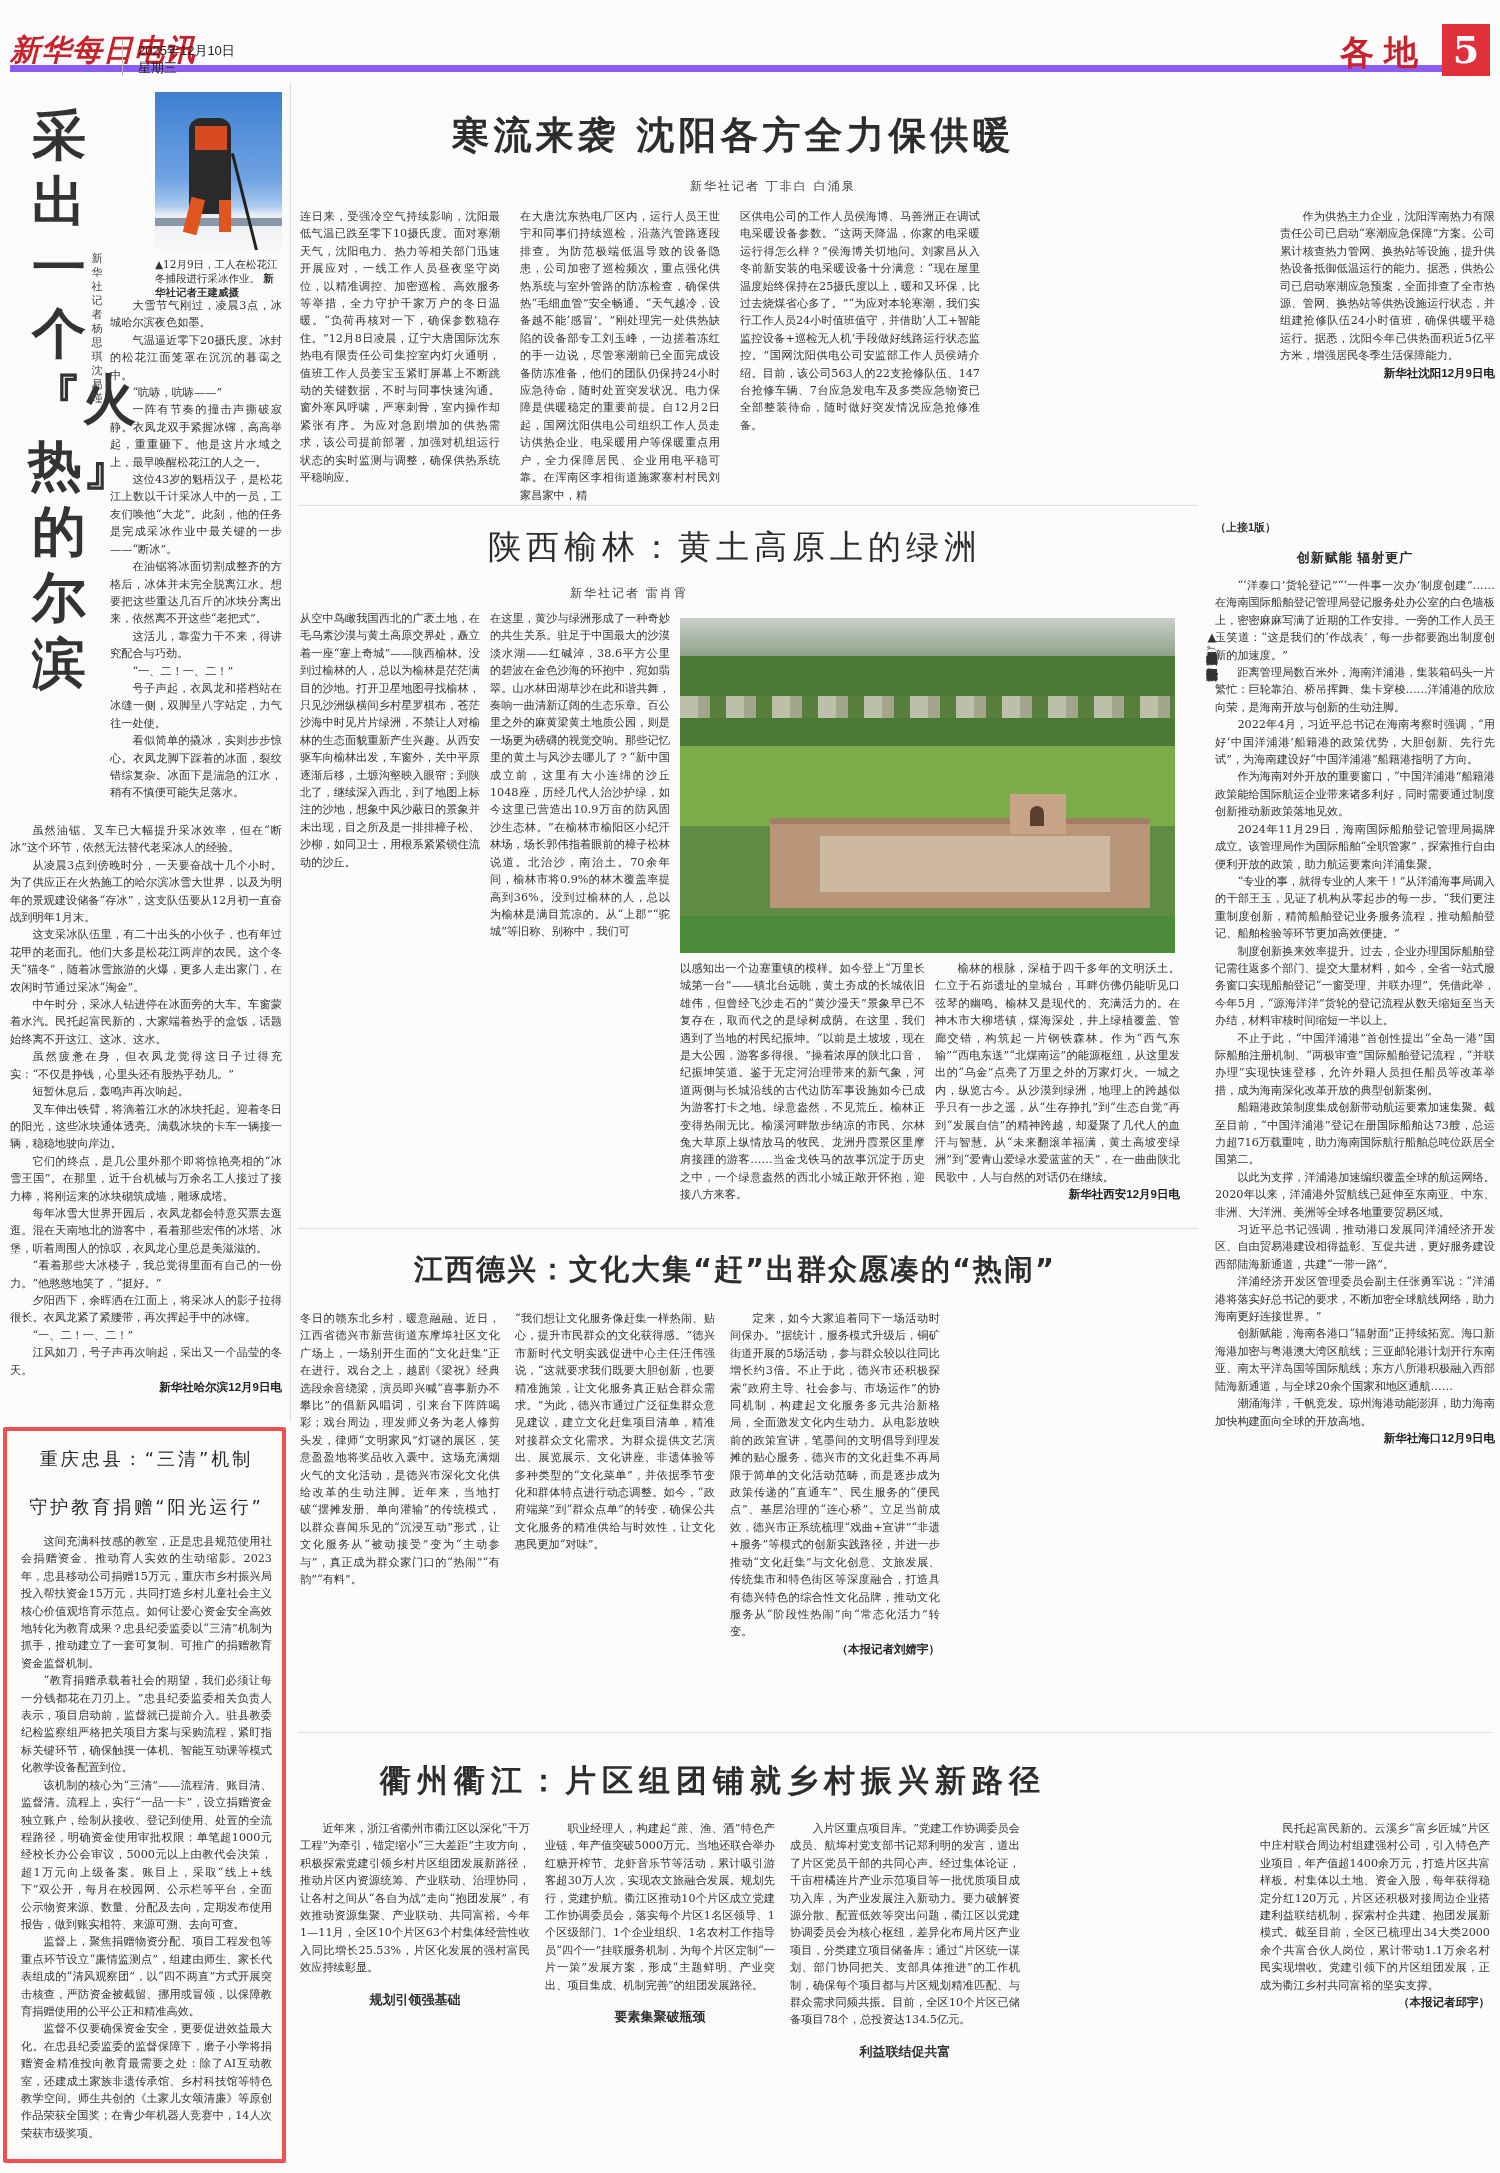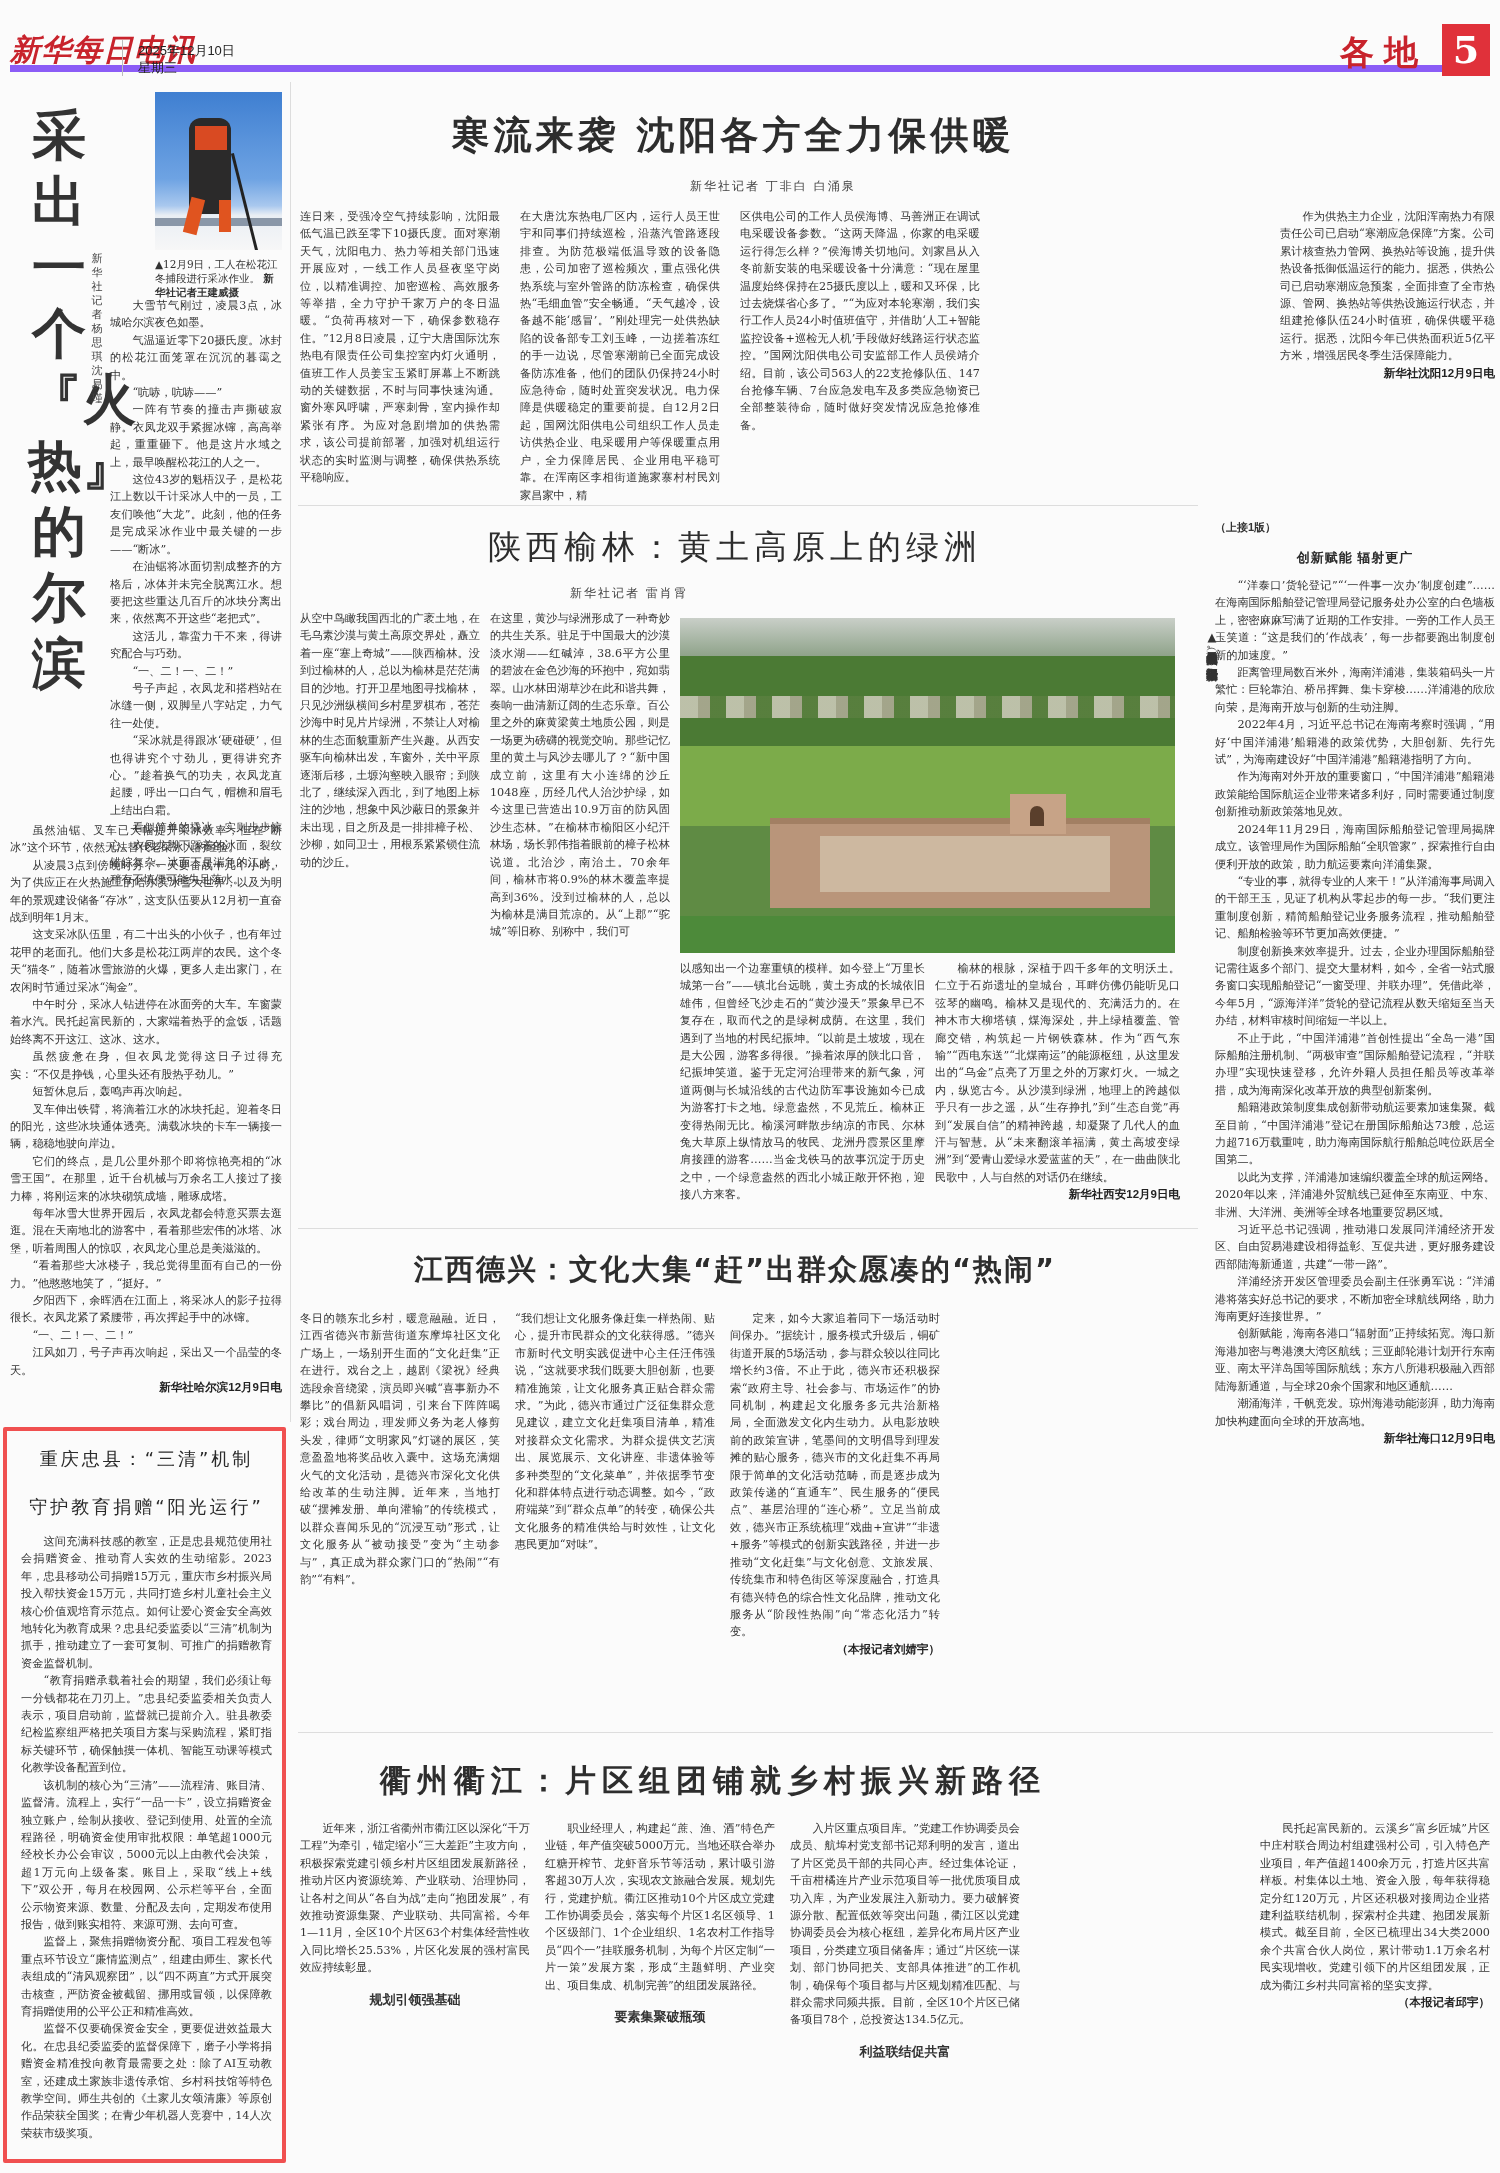--- a/index.html
+++ b/index.html
@@ -115,21 +115,20 @@
   <div class="left-body-a col-text">
     <p>大雪节气刚过，凌晨3点，冰城哈尔滨夜色如墨。</p>
     <p>气温逼近零下20摄氏度。冰封的松花江面笼罩在沉沉的暮霭之中。</p>
     <p>“吭哧，吭哧——”</p>
     <p>一阵有节奏的撞击声撕破寂静。衣凤龙双手紧握冰镩，高高举起，重重砸下。他是这片水域之上，最早唤醒松花江的人之一。</p>
     <p>这位43岁的魁梧汉子，是松花江上数以千计采冰人中的一员，工友们唤他“大龙”。此刻，他的任务是完成采冰作业中最关键的一步——“断冰”。</p>
     <p>在油锯将冰面切割成整齐的方格后，冰体并未完全脱离江水。想要把这些重达几百斤的冰块分离出来，依然离不开这些“老把式”。</p>
     <p>这活儿，靠蛮力干不来，得讲究配合与巧劲。</p>
     <p>“一、二！一、二！”</p>
     <p>号子声起，衣凤龙和搭档站在冰缝一侧，双脚呈八字站定，力气往一处使。</p>
-    <p>“采冰就是得跟冰‘硬碰硬’，但也得讲究个寸劲儿，更得讲究齐心。”趁着换气的功夫，衣凤龙直起腰，呼出一口白气，帽檐和眉毛上结出白霜。</p>
     <p>看似简单的撬冰，实则步步惊心。衣凤龙脚下踩着的冰面，裂纹错综复杂。冰面下是湍急的江水，稍有不慎便可能失足落水。</p>
   </div>
   <div class="left-body-b col-text">
     <p>虽然油锯、叉车已大幅提升采冰效率，但在“断冰”这个环节，依然无法替代老采冰人的经验。</p>
     <p>从凌晨3点到傍晚时分，一天要奋战十几个小时。为了供应正在火热施工的哈尔滨冰雪大世界，以及为明年的景观建设储备“存冰”，这支队伍要从12月初一直奋战到明年1月末。</p>
     <p>这支采冰队伍里，有二十出头的小伙子，也有年过花甲的老面孔。他们大多是松花江两岸的农民。这个冬天“猫冬”，随着冰雪旅游的火爆，更多人走出家门，在农闲时节通过采冰“淘金”。</p>
     <p>中午时分，采冰人钻进停在冰面旁的大车。车窗蒙着水汽。民托起富民新的，大家端着热乎的盒饭，话题始终离不开这江、这冰、这水。</p>
     <p>虽然疲惫在身，但衣凤龙觉得这日子过得充实：“不仅是挣钱，心里头还有股热乎劲儿。”</p>
     <p>短暂休息后，轰鸣声再次响起。</p>
     <p>叉车伸出铁臂，将滴着江水的冰块托起。迎着冬日的阳光，这些冰块通体透亮。满载冰块的卡车一辆接一辆，稳稳地驶向岸边。</p>

